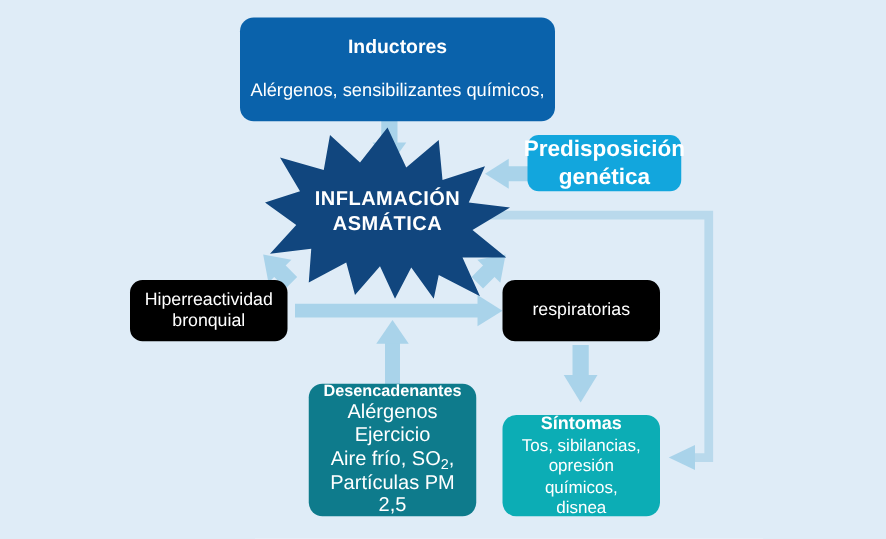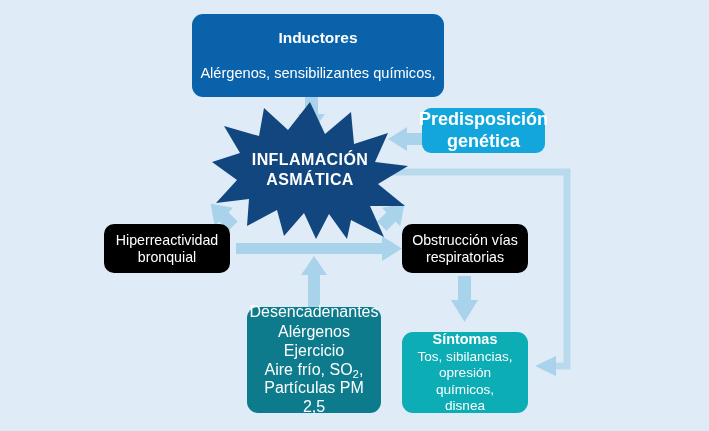--- a/index.html
+++ b/index.html
@@ -116,22 +116,22 @@
   #node-desencadenantes {
     left: 247px;
     top: 307px;
     width: 134px;
     height: 106px;
     background: #0e7b8c;
     border-radius: 11px;
     padding: 4px 6px;
   }
   #node-desencadenantes .title {
-    font-size: 16px;
-    font-weight: normal;
+    font-size: 13px;
+    font-weight: bold;
     margin-bottom: 1px;
   }
   #node-desencadenantes .line {
     font-size: 16px;
   }
 
   
   #node-sintomas {
     left: 402px;
     top: 332px;
@@ -228,21 +228,20 @@
       <div>ASMÁTICA</div>
     </div>
   </div>
 
   <div class="node lightbox" id="node-hiperreactividad">
     <div>Hiperreactividad</div>
     <div>bronquial</div>
   </div>
 
   <div class="node lightbox" id="node-obstruccion">
-    <div>Obstrucción vías</div>
     <div>respiratorias</div>
   </div>
 
   <div class="node" id="node-desencadenantes">
     <div class="title">Desencadenantes</div>
     <div class="line">Alérgenos</div>
     <div class="line">Ejercicio</div>
     <div class="line"><span>Aire frío, SO</span><sub>2</sub><span>,</span></div>
     <div class="line">Partículas PM 2,5</div>
   </div>

